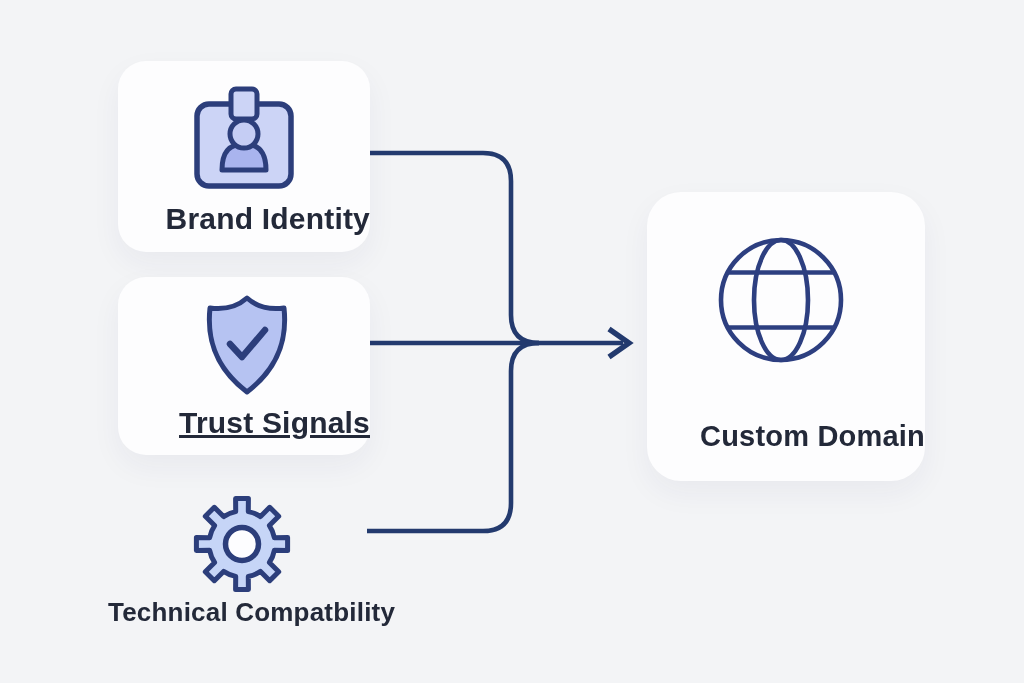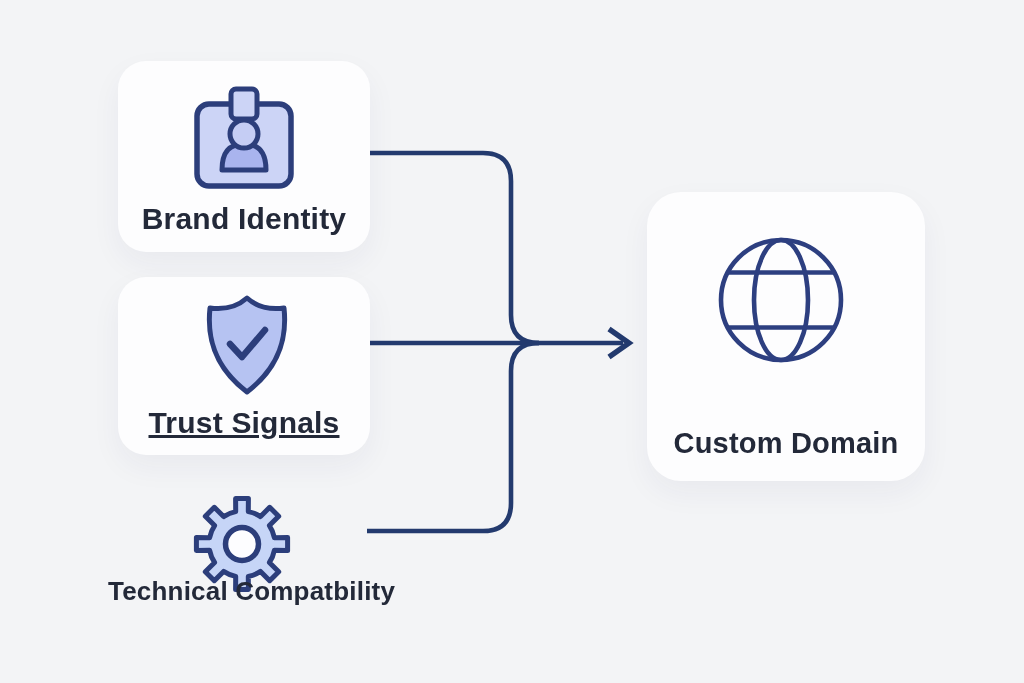--- a/index.html
+++ b/index.html
@@ -35,30 +35,30 @@
   .card.out{left:647px;top:192px;width:278px;height:289px;border-radius:34px;}
   .icon{position:absolute;}
   .icon.badge{left:189px;top:84px;width:110px;height:110px;}
   .icon.shield{left:197px;top:294px;width:100px;height:104px;}
   .icon.gear{left:192px;top:494px;width:100px;height:100px;}
   .icon.globe{left:716px;top:235px;width:130px;height:130px;}
   .label{
     position:absolute;
     color:var(--label);
     font-weight:600;
-    text-align:center;
+    text-align:right;
     letter-spacing:0.2px;
     white-space:nowrap;
   }
   .label.l1{left:118px;top:202px;width:252px;font-size:30px;}
   .label.l2{left:118px;top:406px;width:252px;font-size:30px;text-decoration:underline;}
-  .label.l3{left:108px;top:576px;width:282px;font-size:26px;}
+  .label.l3{left:108px;top:597px;width:282px;font-size:26px;}
   .label.www{left:647px;top:372px;width:278px;font-size:31px;font-weight:800;
               letter-spacing:6px;color:var(--www);text-indent:6px;}
-  .label.out-title{left:647px;top:420px;width:278px;font-size:29px;margin-top:7px;}
+  .label.out-title{left:647px;top:420px;width:278px;font-size:29px;}
   svg.connectors{position:absolute;left:0;top:0;width:1024px;height:683px;}
   .conn{stroke:var(--line);stroke-width:4.6;fill:none;}
   .conn-head{stroke:var(--line);stroke-width:5.4;fill:none;stroke-linejoin:miter;}
   .st{stroke:var(--icon-stroke);stroke-width:5;fill:none;}
 </style>
 </head>
 <body>
 
 <div class="canvas">
 

